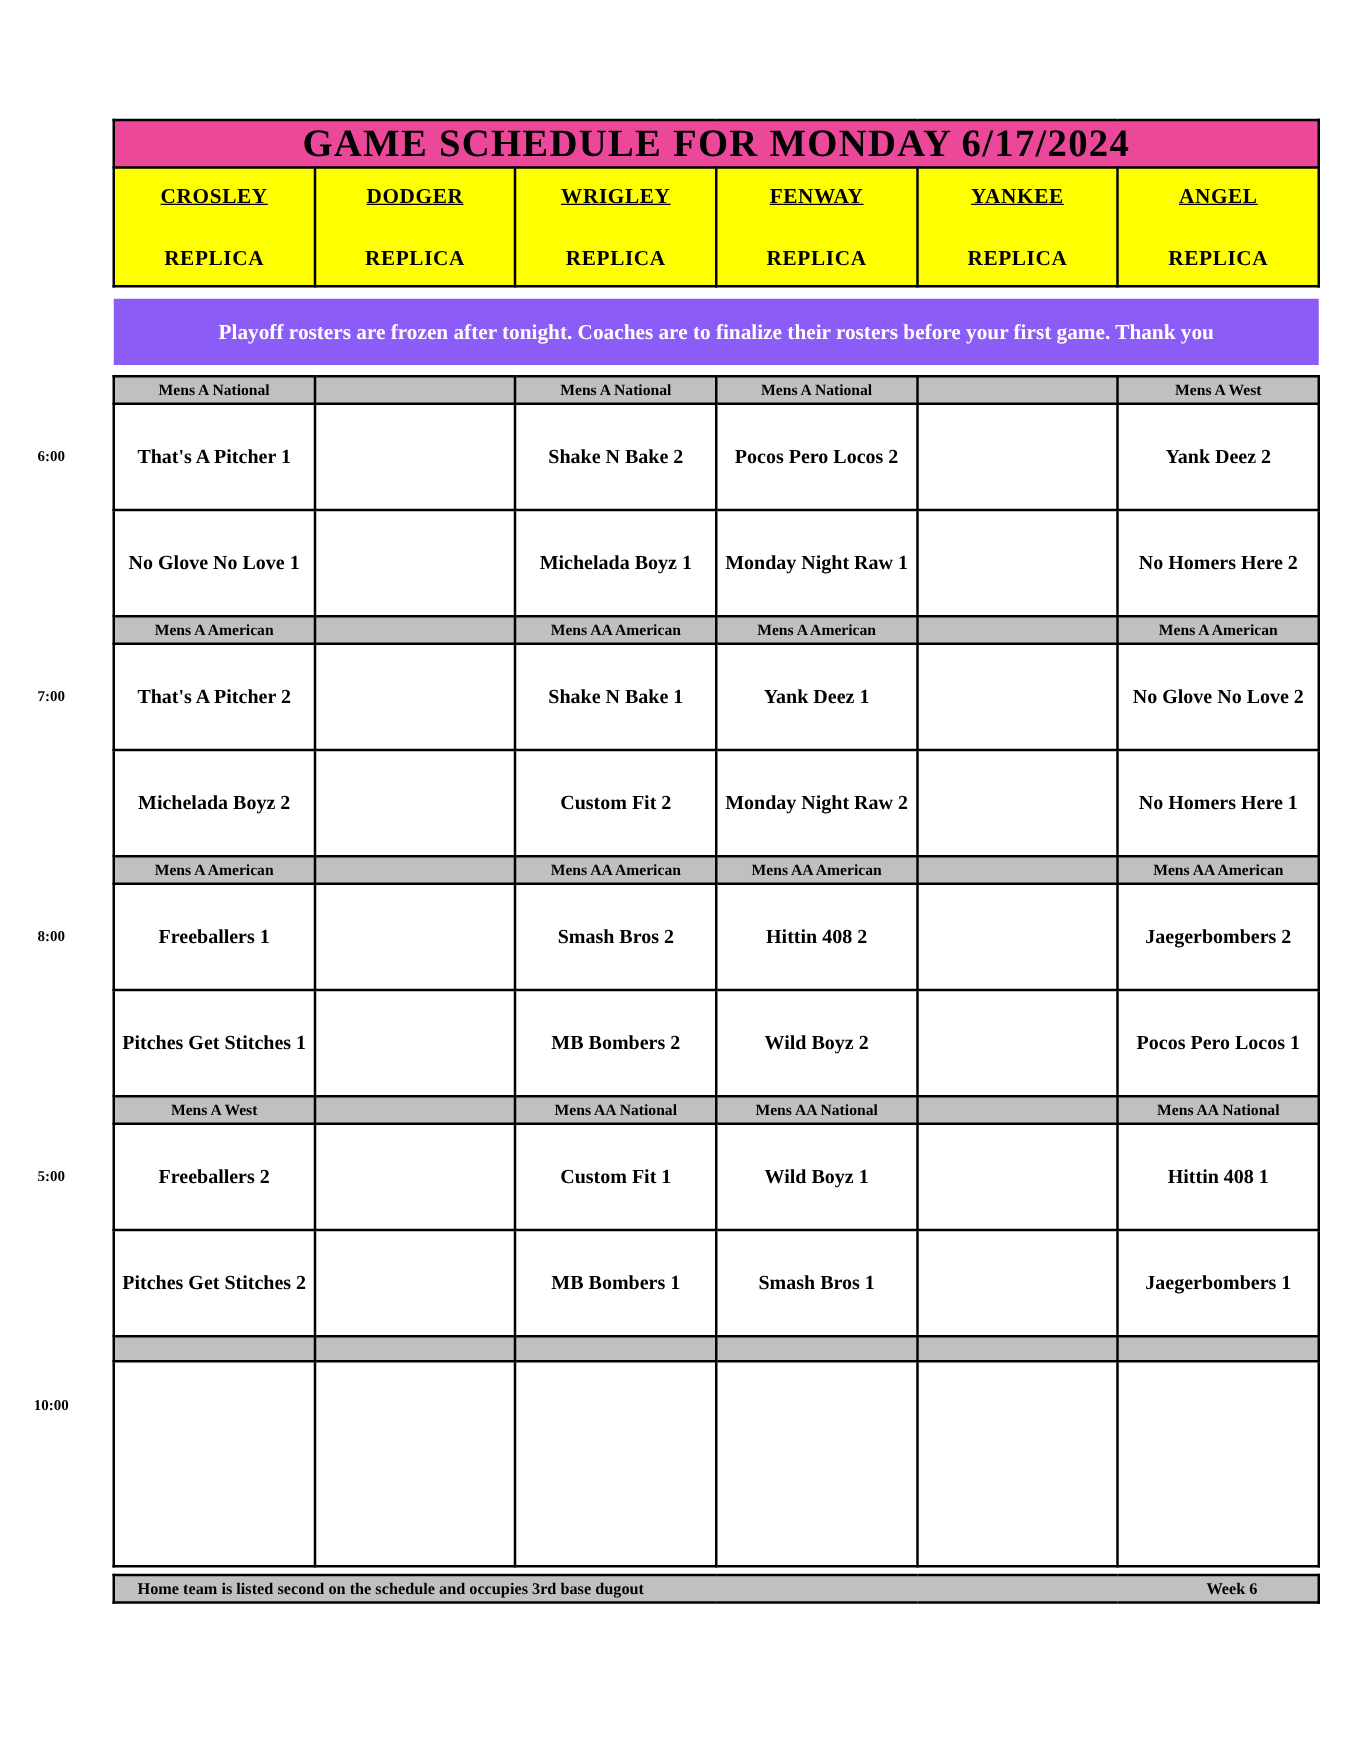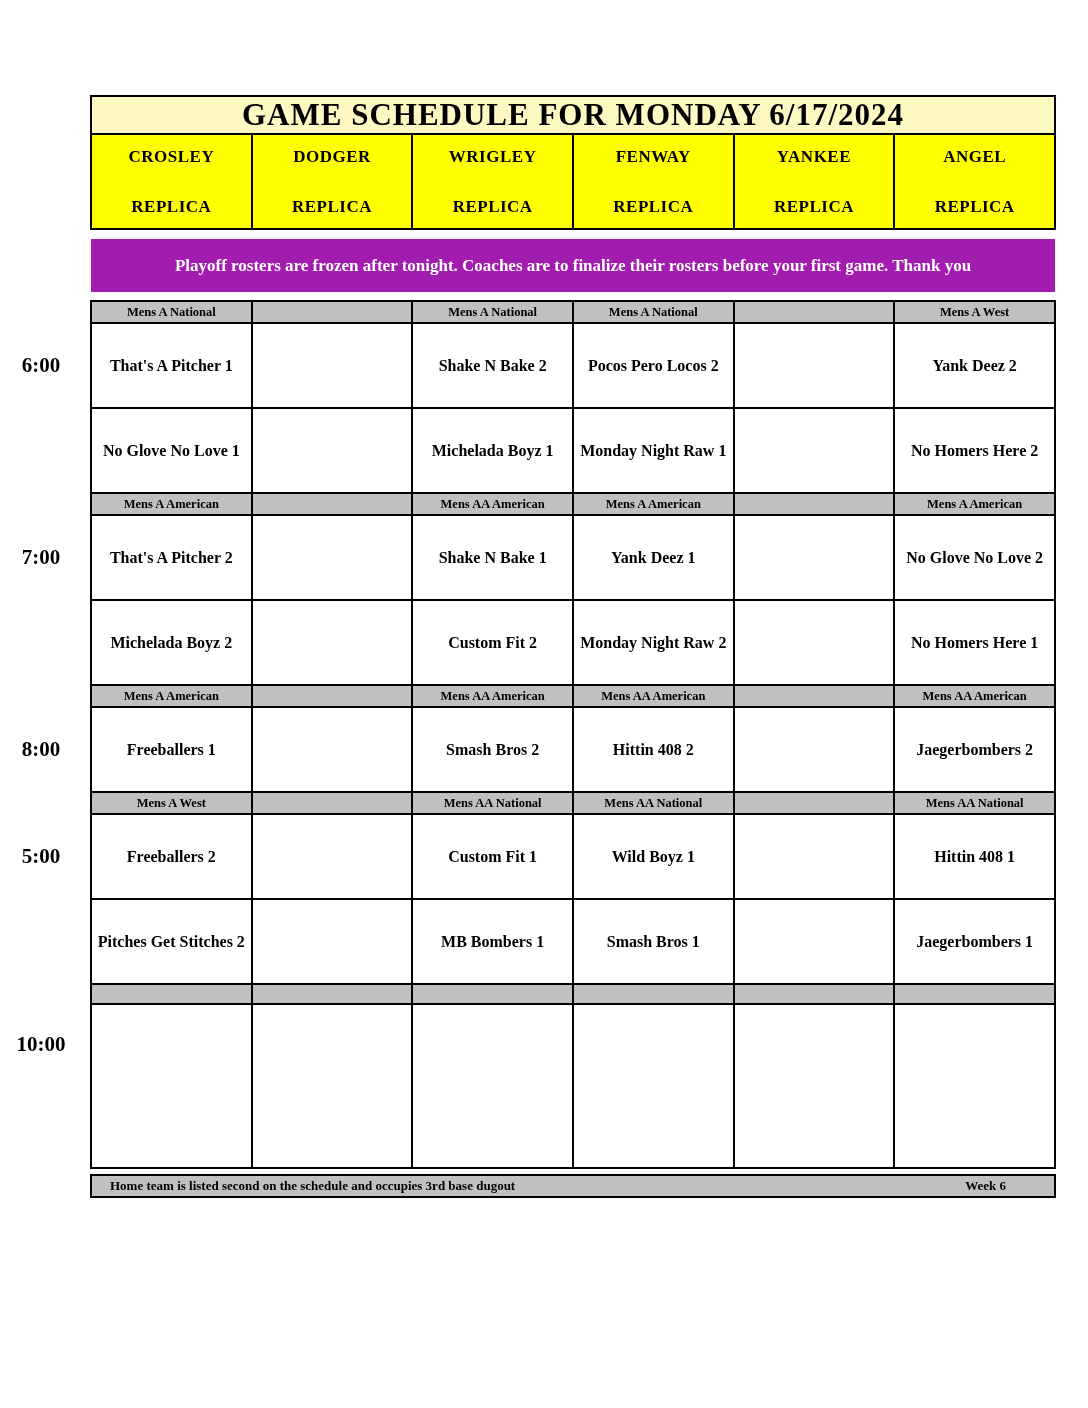--- a/index.html
+++ b/index.html
@@ -14,44 +14,44 @@
   }
   col.timecol { width:91px; }
   td { padding:0; }
   
   .b { border:2px solid #000; }
   .time-cell { border:none; background:#fff; }
   .spacer { border:none; background:#fff; }
   .sp10 { height:10px; } .sp8 { height:9px; } .sp5 { height:7px; }
 
   .title {
-    background:#fef9c3; text-align:center; vertical-align:middle;
+    background:#ec4899; text-align:center; vertical-align:middle;
     font-size:31px; letter-spacing:1px; height:36px;
   }
   .field {
     background:#ffff00; text-align:center; vertical-align:middle;
     font-size:17px; letter-spacing:.5px; height:95px;
   }
-  .field .fname { margin-bottom:30px; }
+  .field .fname { margin-bottom:30px;text-decoration:underline; }
   .notice {
-    background:#a21caf; color:#ffffff; text-align:center; vertical-align:middle;
+    background:#8b5cf6; color:#ffffff; text-align:center; vertical-align:middle;
     font-size:17px; height:53px; border:none;
   }
   .division {
     background:#c0c0c0; text-align:center; vertical-align:middle;
     font-size:12.5px; height:22px;
   }
   .team {
     background:#ffffff; text-align:center; vertical-align:middle;
     font-size:16px; height:85px; padding:2px 3px; line-height:1.35;
   }
   .grayband { background:#c0c0c0; height:20px; }
   .r-ten .team { height:164px; }
   .time-label {
-    font-size:21px; text-align:center; vertical-align:middle; padding-right:8px;
+    font-size:12px; text-align:center; vertical-align:middle; padding-right:8px;
   }
   .r-ten .time-label { vertical-align:top; padding-top:28px; }
   .footer { background:#c0c0c0; height:22px; font-size:13px; vertical-align:middle;padding-left:13px; }
   .footer .wrap {
     display:flex; justify-content:space-between; align-items:center;
     padding:0 48px 0 5px;
   }
 </style>
 </head>
 <body>
@@ -176,20 +176,29 @@
   </tr>
   <tr>
     <td class="time-cell time-label">8:00</td>
     <td class="team b">Freeballers 1</td>
     <td class="team b"></td>
     <td class="team b">Smash Bros 2</td>
     <td class="team b">Hittin 408 2</td>
     <td class="team b"></td>
     <td class="team b">Jaegerbombers 2</td>
   </tr>
+  <tr>
+    <td class="time-cell"></td>
+    <td class="team b">Pitches Get Stitches 1</td>
+    <td class="team b"></td>
+    <td class="team b">MB Bombers 2</td>
+    <td class="team b">Wild Boyz 2</td>
+    <td class="team b"></td>
+    <td class="team b">Pocos Pero Locos 1</td>
+  </tr>
 
   <tr>
     <td class="time-cell"></td>
     <td class="division b">Mens A West</td>
     <td class="division b"></td>
     <td class="division b">Mens AA National</td>
     <td class="division b">Mens AA National</td>
     <td class="division b"></td>
     <td class="division b">Mens AA National</td>
   </tr>

